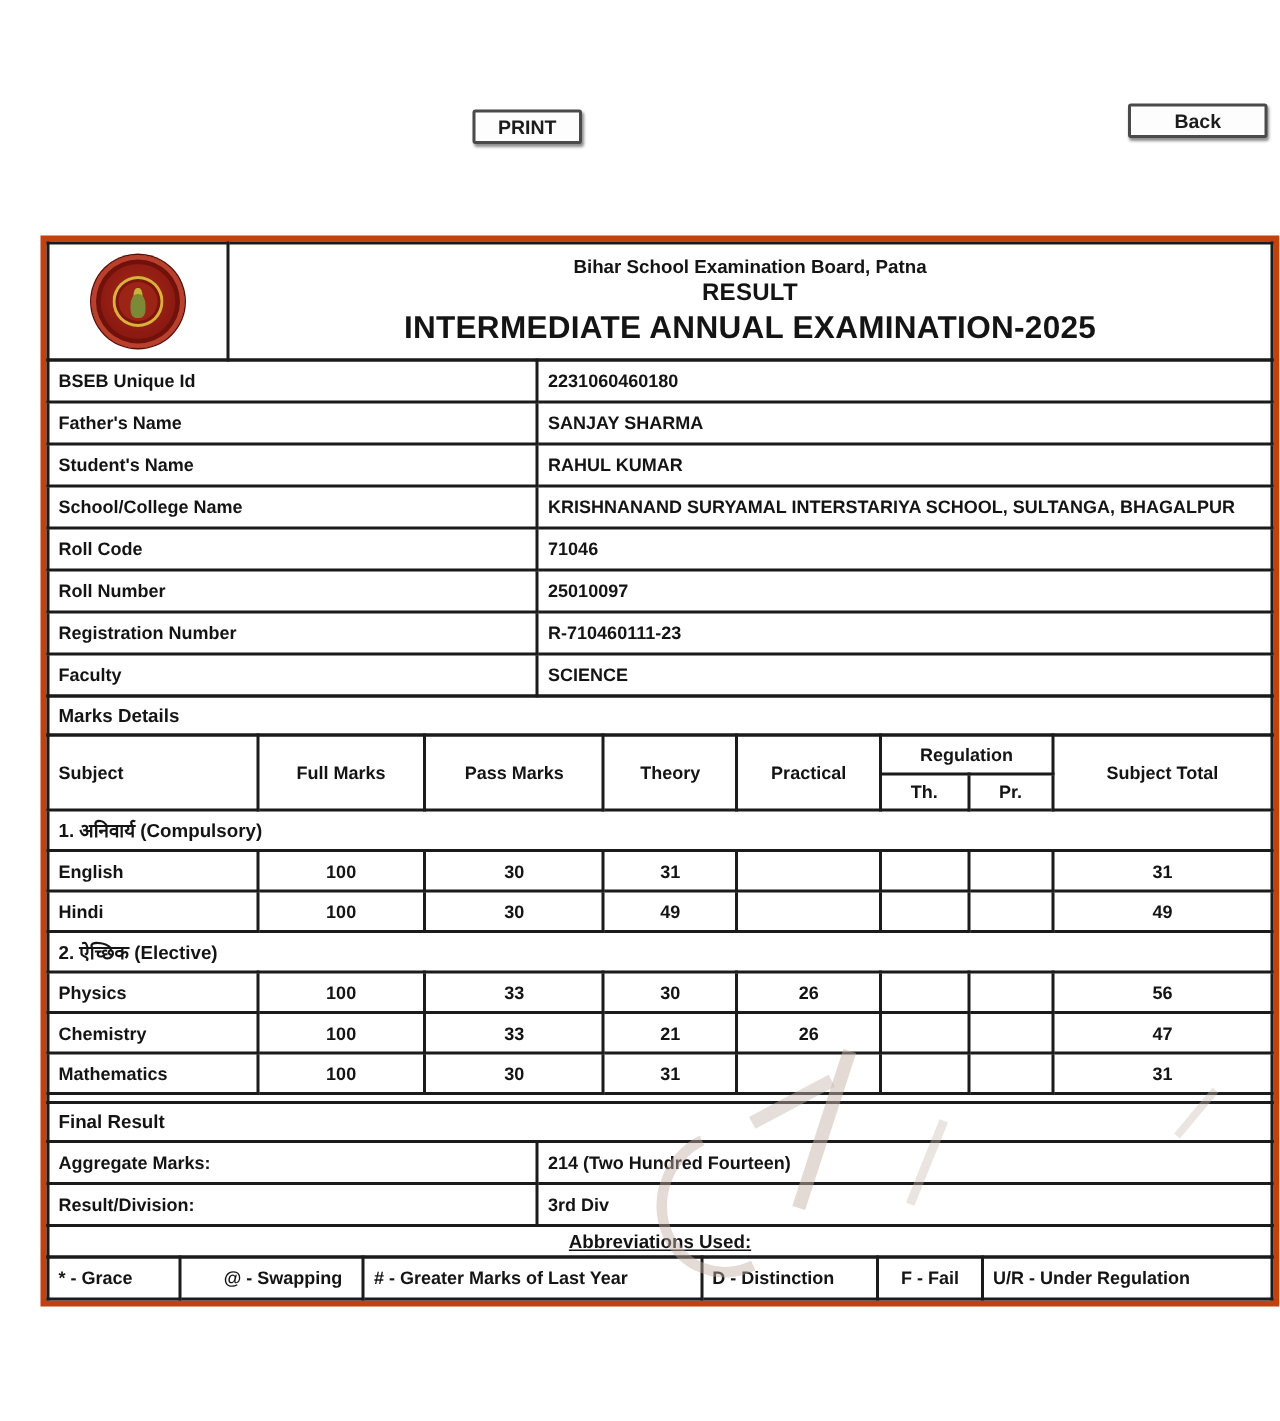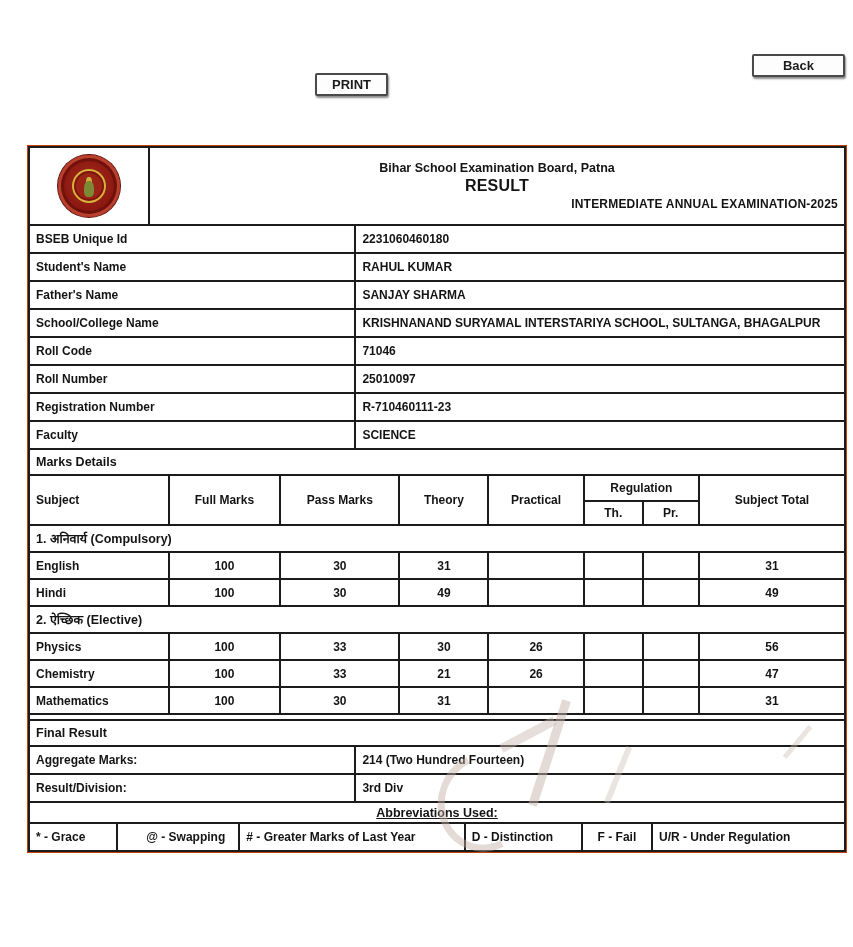--- a/index.html
+++ b/index.html
@@ -9,38 +9,38 @@
     color:#141414;font-weight:bold;
     -webkit-font-smoothing:antialiased;
   }
   .btn{
     position:absolute;background:#fdfdfd;border:2px solid #4a4a4a;border-radius:2px;
     font-family:"Liberation Sans",sans-serif;font-weight:bold;font-size:13px;color:#1c1c1c;
     text-align:center;cursor:pointer;box-shadow:1px 2px 2px rgba(0,0,0,0.45);
     padding:2px 0;
   }
   #print-btn{left:315px;top:73px;width:73px;height:23px;}
-  #back-btn{left:752px;top:54px;width:93px;height:23px;}
+  #back-btn{left:752px;top:69px;width:93px;height:23px;}
 
   .sheet{
-    position:absolute;left:27px;top:145px;width:818px;
-    border:1px solid #c2410c;background:transparent;
+    position:absolute;left:27px;top:157px;width:818px;
+    border:4px solid #c2410c;background:transparent;
   }
   table{border-collapse:collapse;width:100%;table-layout:fixed;}
   table + table{margin-top:-2px;}
   td,th{
     border:2px solid #1b1b1b;font-size:12px;font-weight:bold;color:#141414;
     padding:3px 6px;overflow:hidden;white-space:nowrap;
   }
   
   .hdr-logo-cell{width:106px;height:70px;text-align:center;vertical-align:middle;}
   .hdr-title-cell{text-align:center;vertical-align:middle;white-space:normal;}
   .board-name{font-size:12.5px;margin:1px 0;}
   .result-line{font-size:16px;margin:2px 0;letter-spacing:.2px;}
-  .exam-line{font-size:12px;margin:2px 0;letter-spacing:.2px;text-align:right;}
+  .exam-line{font-size:21px;margin:2px 0;letter-spacing:.2px;}
   .seal{
     width:62px;height:62px;border-radius:50%;margin:2px auto;
     background:radial-gradient(circle at 50% 45%, #a8291a 0%, #8c1a12 55%, #6f100a 100%);
     box-shadow:inset 0 0 0 3px #b8402c, inset 0 0 0 6px #70110b, 0 0 0 1px #5c0d08;
     display:flex;align-items:center;justify-content:center;
   }
   .seal-inner{
     width:34px;height:34px;border-radius:50%;
     background:#9c2416;box-shadow:inset 0 0 0 2px #d9b13c, inset 0 0 0 4px #7d140d;
     display:flex;align-items:center;justify-content:center;flex-direction:column;
@@ -107,26 +107,26 @@
     <colgroup>
         <col style="width:40%">
         <col style="width:60%">
       </colgroup>
     <tbody>
         <tr>
           <td class="lbl">BSEB Unique Id</td>
           <td class="val">2231060460180</td>
         </tr>
         <tr>
+          <td class="lbl">Father's Name</td>
+          <td class="val">SANJAY SHARMA</td>
+        </tr>
+        <tr>
           <td class="lbl">Student's Name</td>
           <td class="val">RAHUL KUMAR</td>
-        </tr>
-        <tr>
-          <td class="lbl">Father's Name</td>
-          <td class="val">SANJAY SHARMA</td>
         </tr>
         <tr>
           <td class="lbl">School/College Name</td>
           <td class="val">KRISHNANAND SURYAMAL INTERSTARIYA SCHOOL, SULTANGA, BHAGALPUR</td>
         </tr>
         <tr>
           <td class="lbl">Roll Code</td>
           <td class="val">71046</td>
         </tr>
         <tr>

